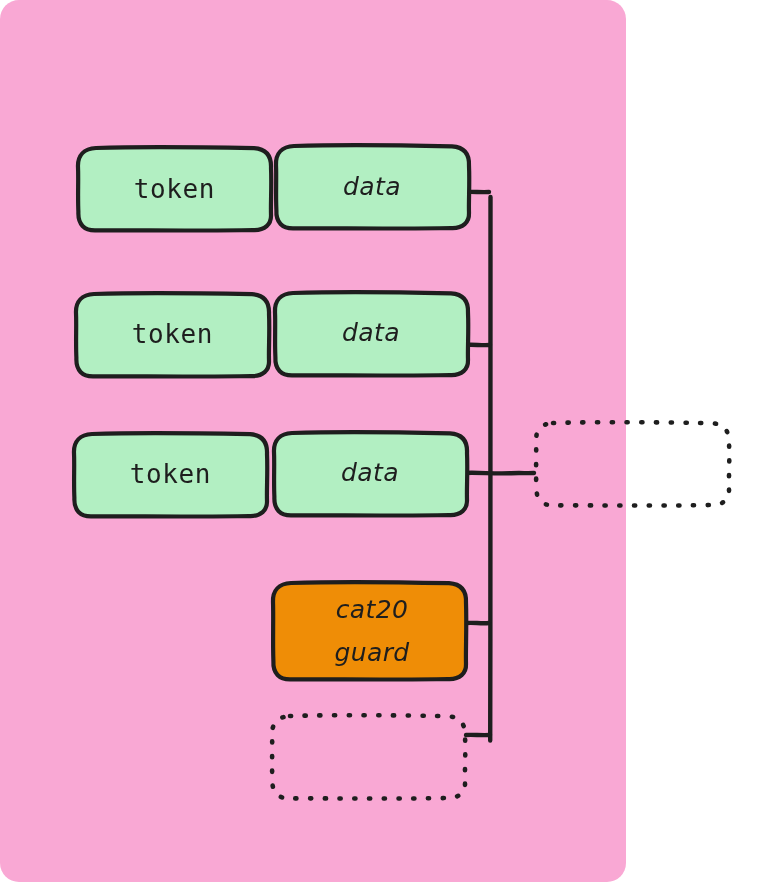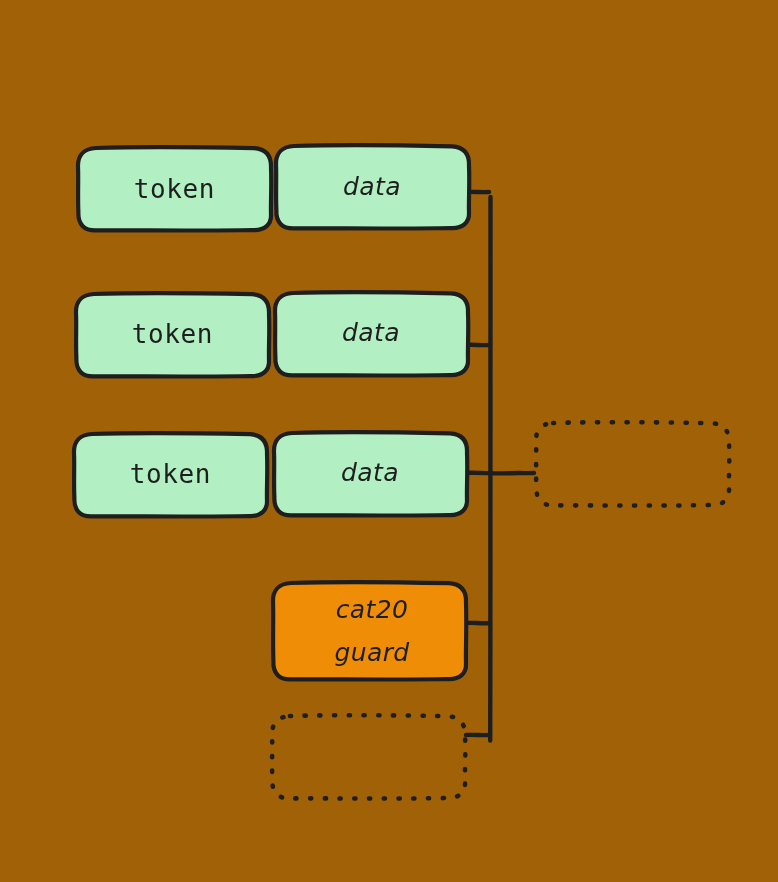--- a/index.html
+++ b/index.html
@@ -9,23 +9,24 @@
     background: #ffffff;
   }
   body {
     width: 778px;
     height: 882px;
     overflow: hidden;
     font-family: "DejaVu Sans", sans-serif;
   }
   #diagram-canvas {
     position: relative;
-    width: 778px;
+    width: 626px;
     height: 882px;
-    background: #a16207;
+    background: #f9a8d4;
+    border-radius: 19px;
   }
   #diagram-svg {
     position: absolute;
     top: 0;
     left: 0;
     width: 778px;
     height: 882px;
     display: block;
   }
   .node-shape {

